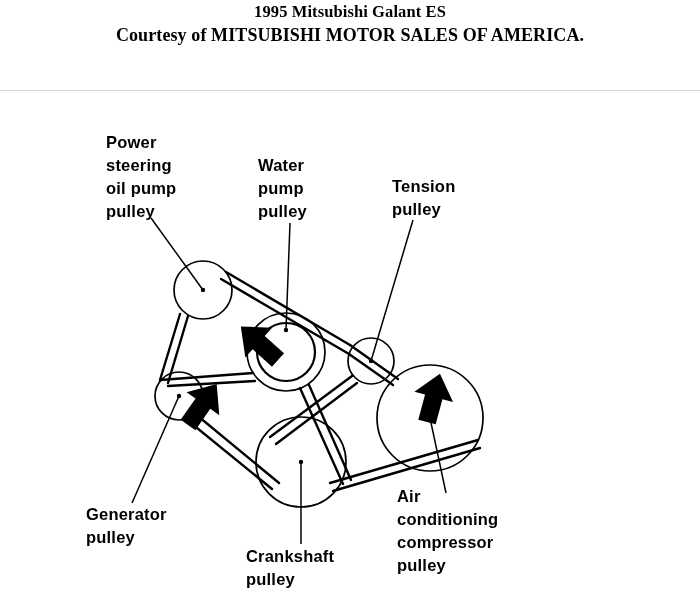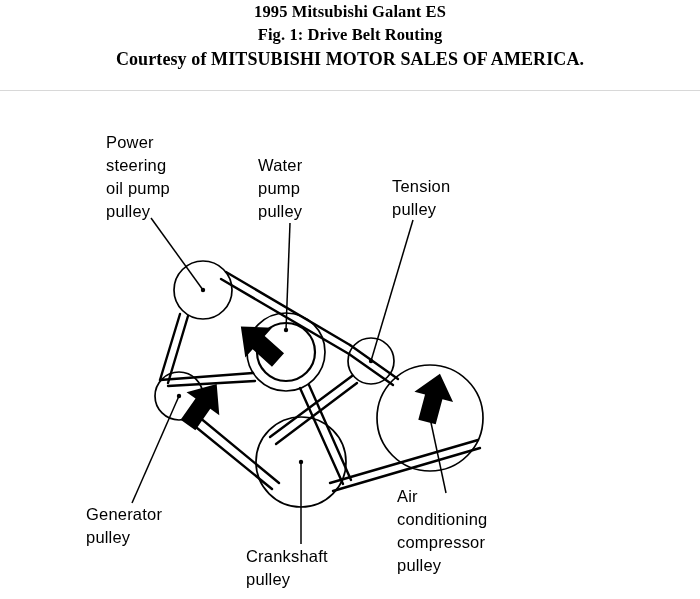--- a/index.html
+++ b/index.html
@@ -50,39 +50,39 @@
     height: 1px;
     background: #d8d8d8;
   }
   
   .diagram {
     position: absolute;
     left: 0;
     top: 92px;
     width: 700px;
     height: 507px;
+    font-weight: bold;
   }
   .diagram svg {
     display: block;
   }
   .lbl {
     font-family: "Liberation Sans", "DejaVu Sans", sans-serif;
     font-size: 16.5px;
     fill: #000000;
     letter-spacing: 0.2px;
   }
 </style>
 </head>
 <body>
 
 <div id="page">
 
   <div class="header">
     <div class="line line1">1995 Mitsubishi Galant ES</div>
-    <div class="line line2">Fig. 1: Drive Belt Routing</div>
     <div class="line line3">Courtesy of MITSUBISHI MOTOR SALES OF AMERICA.</div>
   </div>
 
   <div class="rule"></div>
 
   <div class="diagram">
     <svg width="700" height="507" viewBox="0 0 700 507" xmlns="http://www.w3.org/2000/svg">
 
       <g fill="none" stroke="#000000" stroke-width="2.4" stroke-linecap="round">
 

